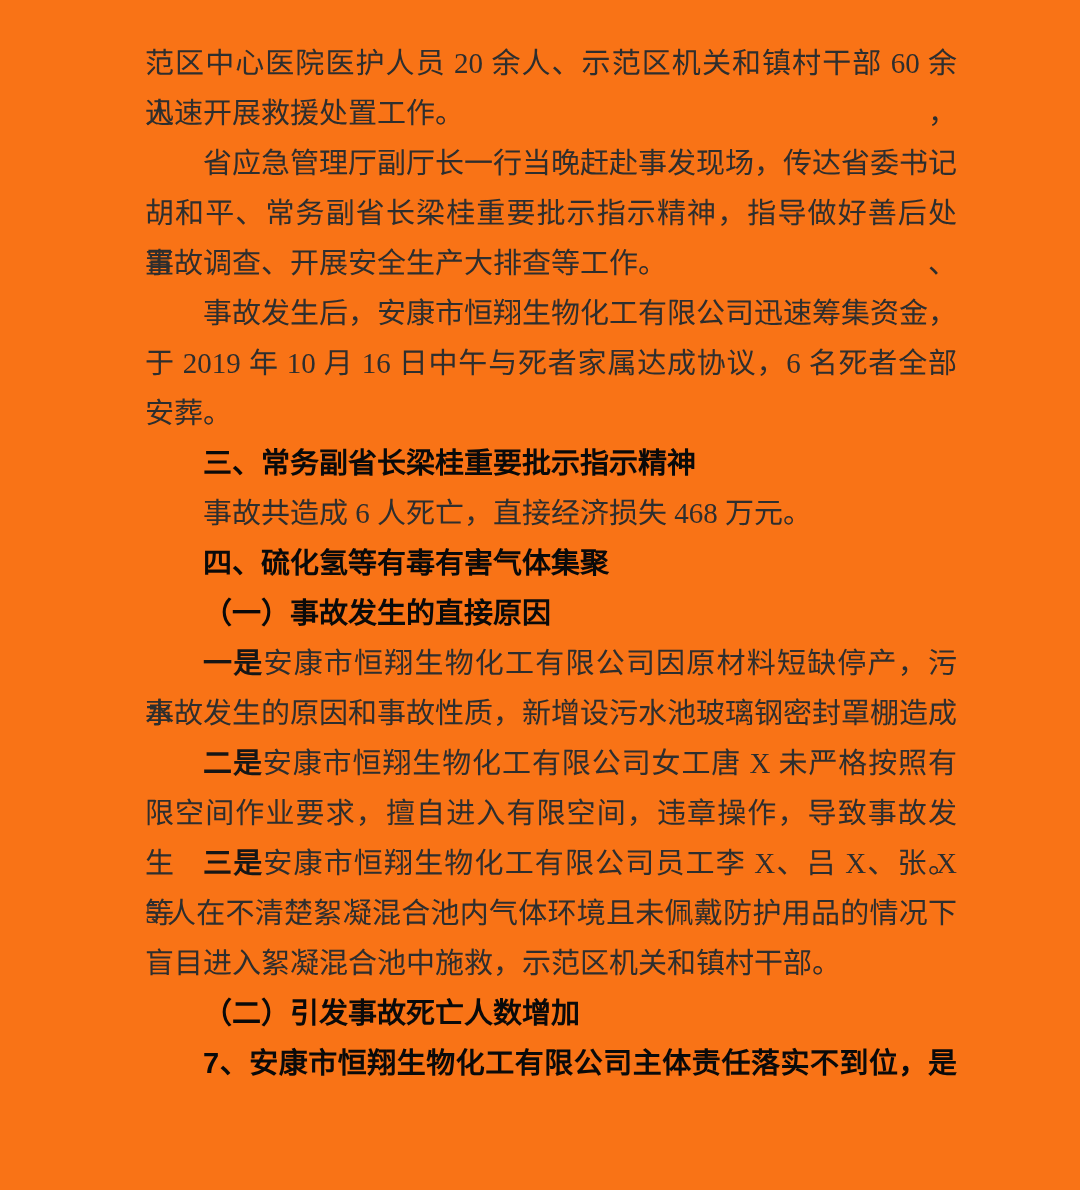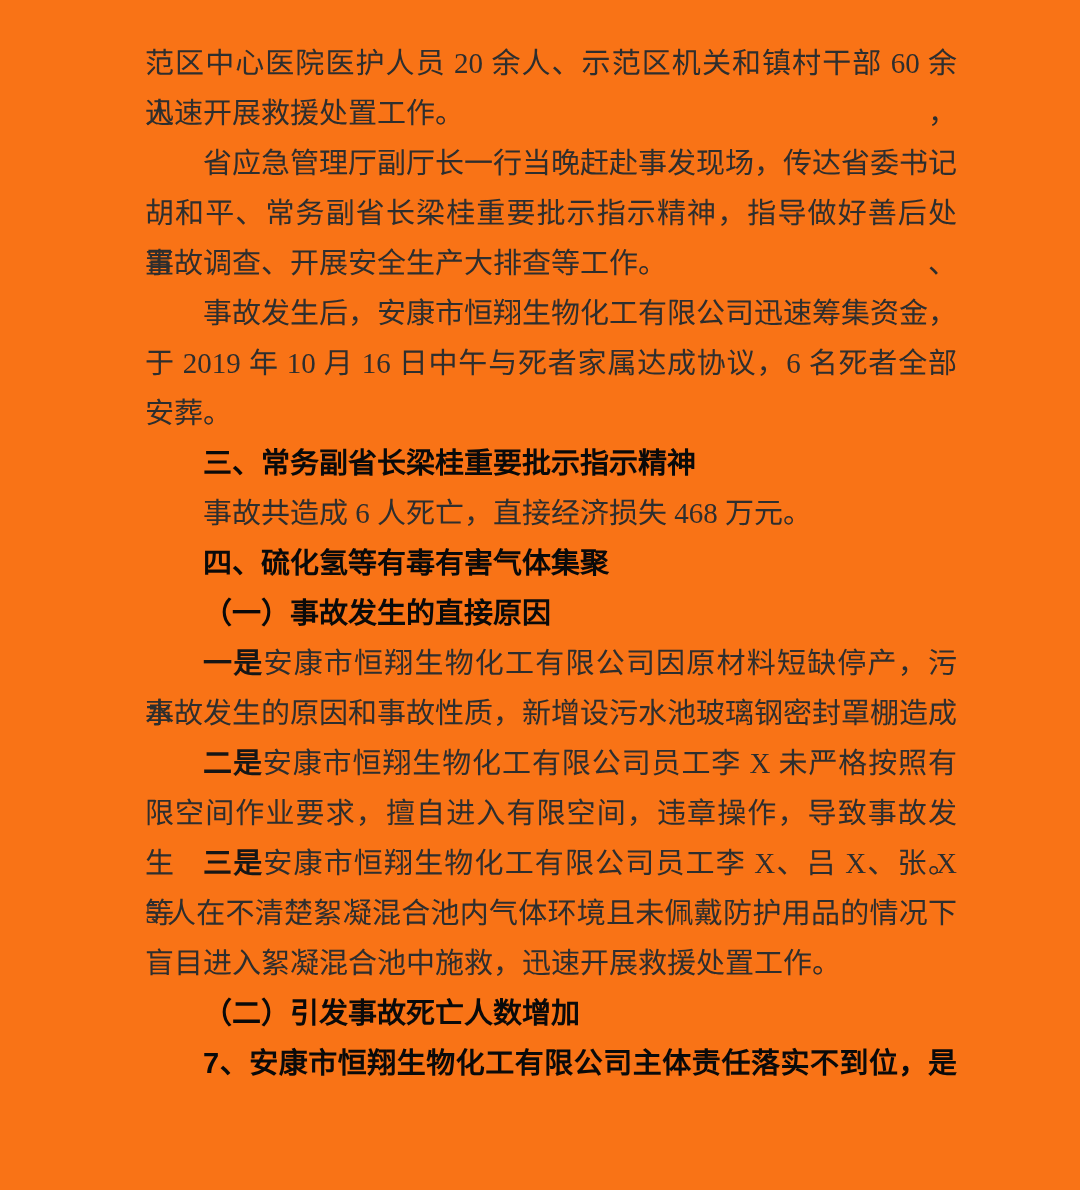--- a/index.html
+++ b/index.html
@@ -76,24 +76,24 @@
 
     <div class="ln ind hd"><span>三、常务副省长梁桂重要批示指示精神</span></div>
     <div class="ln ind"><span>事故共造成 6 人死亡，直接经济损失 468 万元。</span></div>
 
     <div class="ln ind hd"><span>四、硫化氢等有毒有害气体集聚</span></div>
     <div class="ln ind hd"><span>（一）事故发生的直接原因</span></div>
 
     <div class="ln ind just"><span class="b">一是</span><span>安康市恒翔生物化工有限公司因原材料短缺停产，污水</span></div>
     <div class="ln just"><span>事故发生的原因和事故性质，新增设污水池玻璃钢密封罩棚造成</span></div>
 
-    <div class="ln ind just"><span class="b">二是</span><span>安康市恒翔生物化工有限公司员工李 X 未严格按照有</span></div>
+    <div class="ln ind just"><span class="b">二是</span><span>安康市恒翔生物化工有限公司女工唐 X 未严格按照有</span></div>
     <div class="ln just"><span>限空间作业要求，擅自进入有限空间，违章操作，导致事故发生。</span></div>
 
     <div class="ln ind just"><span class="b">三是</span><span>安康市恒翔生物化工有限公司员工李 X、吕 X、张 X 等</span></div>
     <div class="ln just"><span>5 人在不清楚絮凝混合池内气体环境且未佩戴防护用品的情况下</span></div>
-    <div class="ln"><span>盲目进入絮凝混合池中施救，迅速开展救援处置工作。</span></div>
+    <div class="ln"><span>盲目进入絮凝混合池中施救，示范区机关和镇村干部。</span></div>
 
     <div class="ln ind hd"><span>（二）引发事故死亡人数增加</span></div>
     <div class="ln ind hd just"><span>7、安康市恒翔生物化工有限公司主体责任落实不到位，是</span></div>
 
   </div>
 </div>
 
 </body></html>

